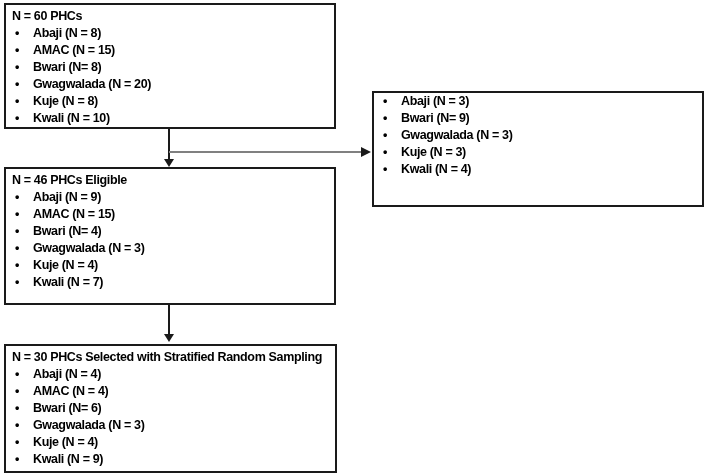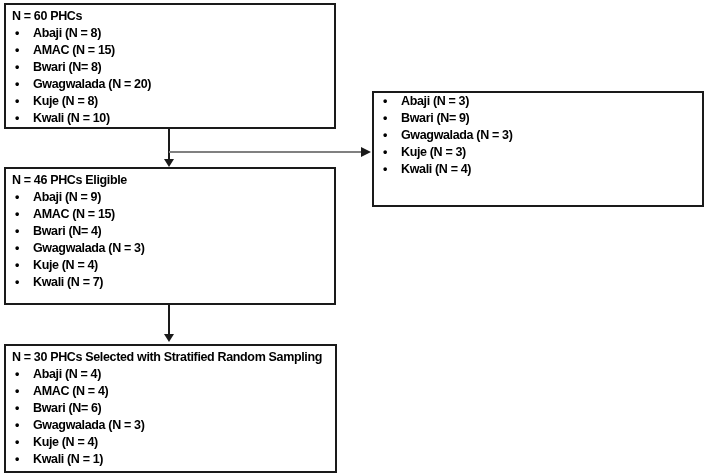--- a/index.html
+++ b/index.html
@@ -194,21 +194,21 @@
       <li class="phc-item">
         <span class="bullet">•</span>
         <span>Gwagwalada (N = 3)</span>
         </li>
       <li class="phc-item">
         <span class="bullet">•</span>
         <span>Kuje (N = 4)</span>
         </li>
       <li class="phc-item">
         <span class="bullet">•</span>
-        <span>Kwali (N = 1)</span>
+        <span>Kwali (N = 9)</span>
         </li>
     </ul>
   </div>
 
   <div class="connector-v conn-v1"></div>
   <div class="arrow-down arr-d1"></div>
 
   <div class="connector-h"></div>
   <div class="arrow-right arr-r1"></div>
 

